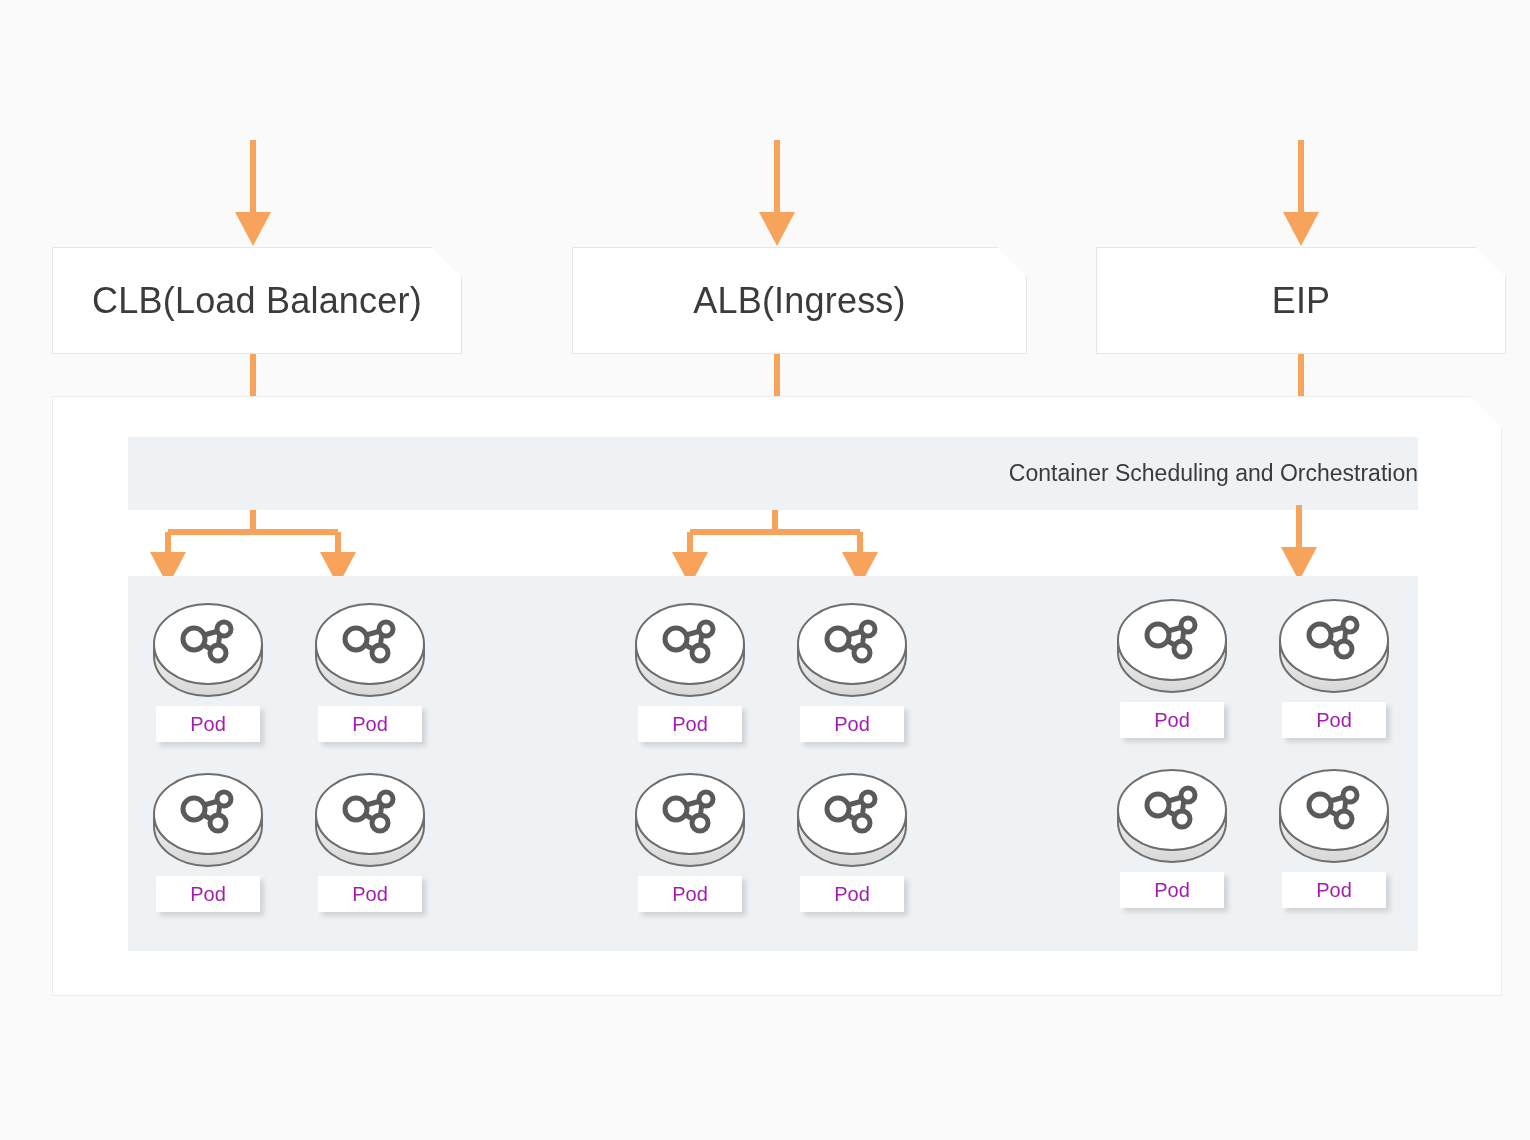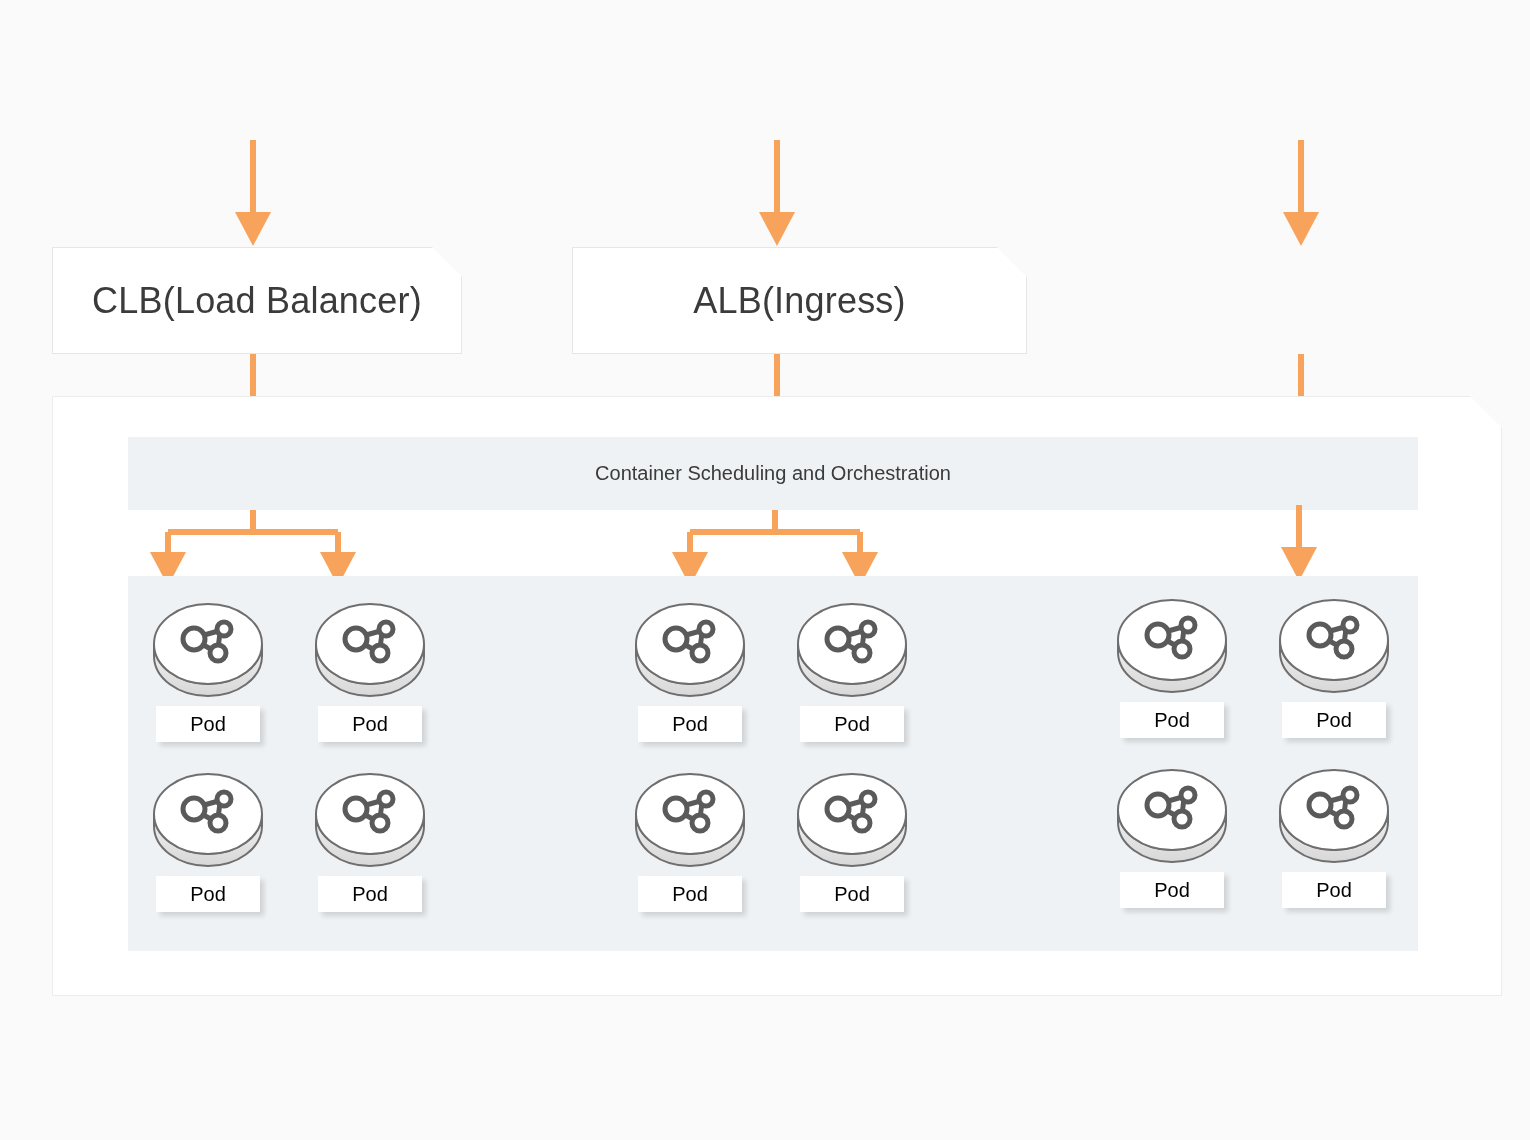--- a/index.html
+++ b/index.html
@@ -61,23 +61,23 @@
   
   #orchestration-band {
     position: absolute;
     left: 116px;
     top: 437px;
     width: 1290px;
     height: 73px;
     background: #eff2f4;
     display: flex;
     align-items: center;
-    justify-content: center;
+    justify-content: flex-end;
     color: #3b3b3b;
-    font-size: 20px;
+    font-size: 23px;
   }
 
   
   #pod-area {
     position: absolute;
     left: 116px;
     top: 576px;
     width: 1290px;
     height: 375px;
     background: #eff2f4;
@@ -101,21 +101,21 @@
     left: 4px;
     top: 104px;
     width: 104px;
     height: 36px;
     background: #ffffff;
     box-shadow: 4px 4px 5px rgba(0,0,0,0.13);
     display: flex;
     align-items: center;
     justify-content: center;
     font-size: 20px;
-    color: #000000;
+    color: #a21caf;
     box-sizing: border-box;
   }
 
   
   .arrow-svg {
     position: absolute;
     overflow: visible;
     pointer-events: none;
   }
 </style>
@@ -138,20 +138,23 @@
   </svg>
 
   <div class="entry-box" style="left:40px; top:247px; width:410px; height:107px;">
     <span class="entry-label">CLB(Load Balancer)</span>
   </div>
 
   <div class="entry-box" style="left:560px; top:247px; width:455px; height:107px;">
     <span class="entry-label">ALB(Ingress)</span>
   </div>
 
+  <div class="entry-box" style="left:1084px; top:247px; width:410px; height:107px;">
+    <span class="entry-label">EIP</span>
+  </div>
 
   <svg class="arrow-svg" style="left:238px; top:354px;" width="6" height="90" viewBox="0 0 6 90">
     <line x1="3" y1="0" x2="3" y2="90" stroke="#f7a35c" stroke-width="6"></line>
   </svg>
   <svg class="arrow-svg" style="left:762px; top:354px;" width="6" height="90" viewBox="0 0 6 90">
     <line x1="3" y1="0" x2="3" y2="90" stroke="#f7a35c" stroke-width="6"></line>
   </svg>
   <svg class="arrow-svg" style="left:1286px; top:354px;" width="6" height="90" viewBox="0 0 6 90">
     <line x1="3" y1="0" x2="3" y2="90" stroke="#f7a35c" stroke-width="6"></line>
   </svg>

